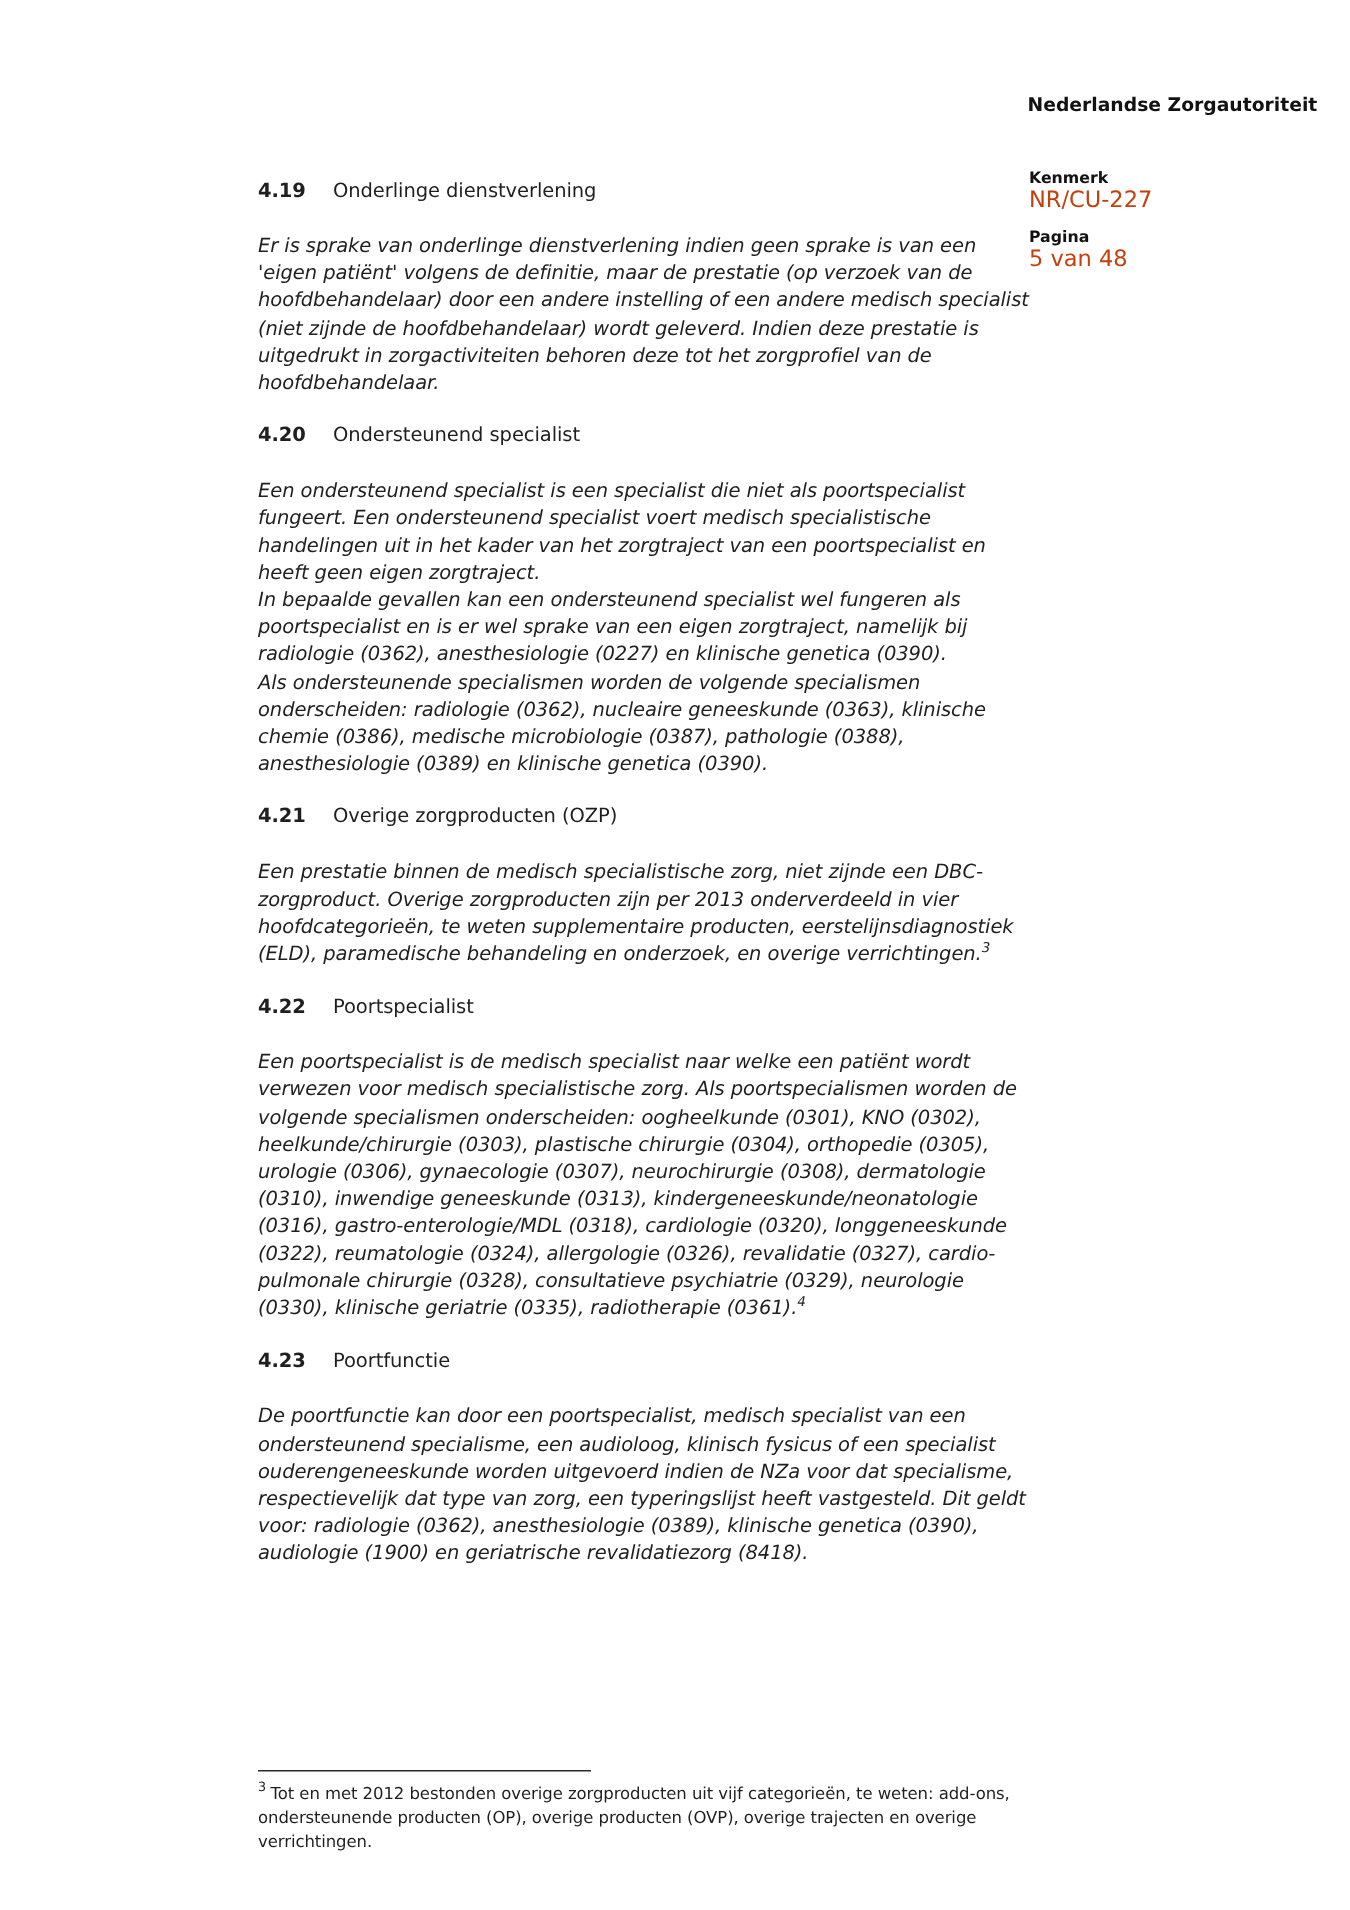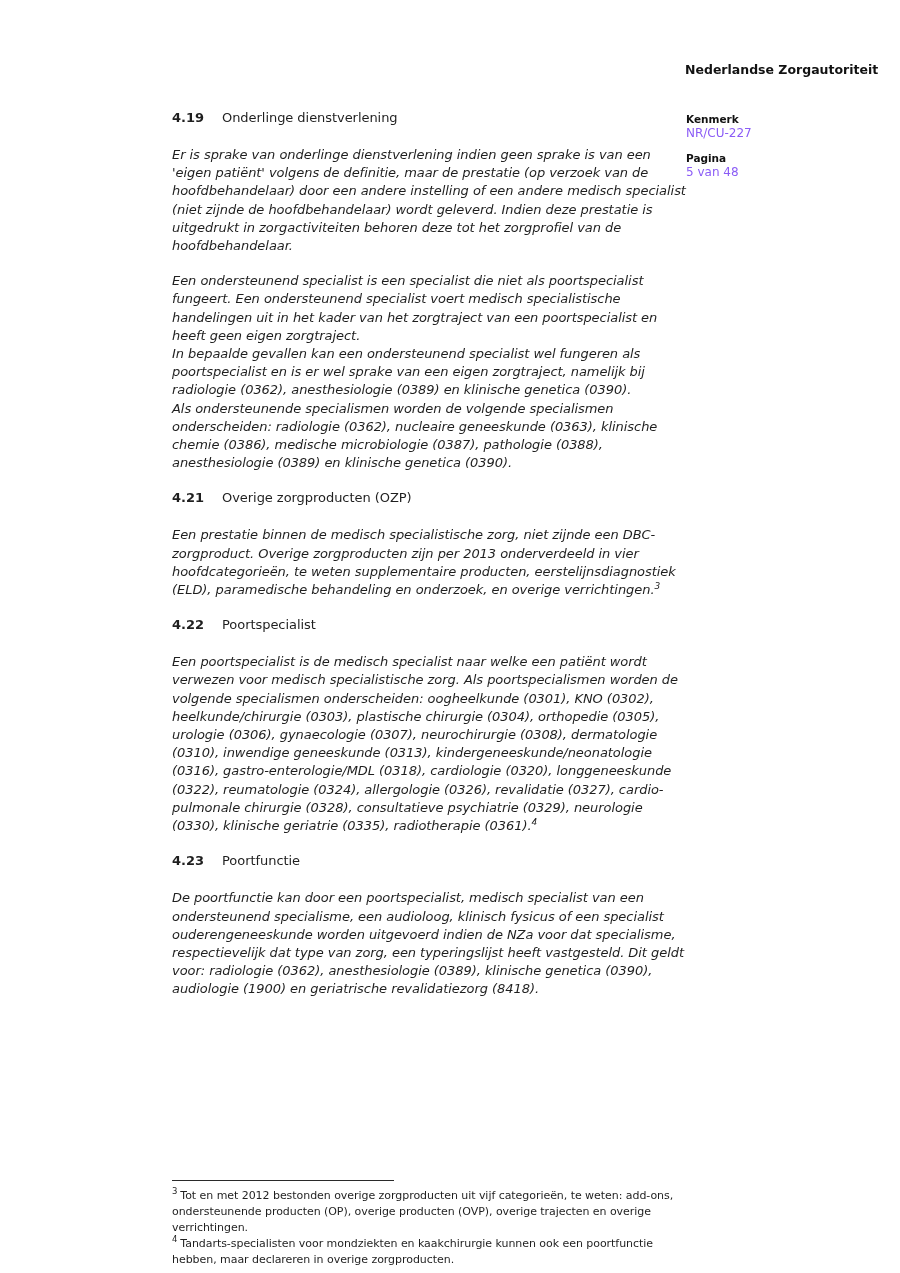--- a/index.html
+++ b/index.html
@@ -27,30 +27,30 @@
     top:113px;
     width:170px;
   }
   .meta .label{
     font-size:10.5px;
     font-weight:bold;
     line-height:13px;
     color:#121212;
   }
   .meta .value{
-    font-size:12px;
+    font-size:15px;
     line-height:14px;
     margin-bottom:12px;
-    color:#8b5cf6;
+    color:#c2410c;
     white-space:nowrap;
   }
   .main{
     position:absolute;
     left:172px;
-    top:109px;
+    top:119px;
     width:514px;
     font-size:13px;
     line-height:18.2px;
     letter-spacing:-0.05px;
   }
   .section{margin:0 0 17px 0;}
   .section h2{
     margin:0 0 19px 0;
     font-size:13px;
     line-height:18px;
@@ -97,22 +97,25 @@
   <div class="main">
 
     <section class="section">
       <h2>
         <span class="sec-num">4.19</span><span class="sec-title">Onderlinge dienstverlening</span>
       </h2>
       <p class="para"><span>Er is sprake van onderlinge dienstverlening indien geen sprake is van een 'eigen patiënt' volgens de definitie, maar de prestatie (op verzoek van de hoofdbehandelaar) door een andere instelling of een andere medisch specialist (niet zijnde de hoofdbehandelaar) wordt geleverd. Indien deze prestatie is uitgedrukt in zorgactiviteiten behoren deze tot het zorgprofiel van de hoofdbehandelaar.</span></p>
     </section>
 
     <section class="section">
+      <h2>
+        <span class="sec-num">4.20</span><span class="sec-title">Ondersteunend specialist</span>
+      </h2>
       <p class="para"><span>Een ondersteunend specialist is een specialist die niet als poortspecialist fungeert. Een ondersteunend specialist voert medisch specialistische handelingen uit in het kader van het zorgtraject van een poortspecialist en heeft geen eigen zorgtraject.</span></p>
-      <p class="para"><span>In bepaalde gevallen kan een ondersteunend specialist wel fungeren als poortspecialist en is er wel sprake van een eigen zorgtraject, namelijk bij radiologie (0362), anesthesiologie (0389) en klinische genetica (0390).</span></p>
+      <p class="para"><span>In bepaalde gevallen kan een ondersteunend specialist wel fungeren als poortspecialist en is er wel sprake van een eigen zorgtraject, namelijk bij radiologie (0362), anesthesiologie (0227) en klinische genetica (0390).</span></p>
       <p class="para"><span>Als ondersteunende specialismen worden de volgende specialismen onderscheiden: radiologie (0362), nucleaire geneeskunde (0363), klinische chemie (0386), medische microbiologie (0387), pathologie (0388), anesthesiologie (0389) en klinische genetica (0390).</span></p>
     </section>
 
     <section class="section">
       <h2>
         <span class="sec-num">4.21</span><span class="sec-title">Overige zorgproducten (OZP)</span>
       </h2>
       <p class="para"><span>Een prestatie binnen de medisch specialistische zorg, niet zijnde een DBC-zorgproduct. Overige zorgproducten zijn per 2013 onderverdeeld in vier hoofdcategorieën, te weten supplementaire producten, eerstelijnsdiagnostiek (ELD), paramedische behandeling en onderzoek, en overige verrichtingen.</span><sup class="ref">3</sup></p>
     </section>
 
@@ -128,16 +131,15 @@
         <span class="sec-num">4.23</span><span class="sec-title">Poortfunctie</span>
       </h2>
       <p class="para"><span>De poortfunctie kan door een poortspecialist, medisch specialist van een ondersteunend specialisme, een audioloog, klinisch fysicus of een specialist ouderengeneeskunde worden uitgevoerd indien de NZa voor dat specialisme, respectievelijk dat type van zorg, een typeringslijst heeft vastgesteld. Dit geldt voor: radiologie (0362), anesthesiologie (0389), klinische genetica (0390), audiologie (1900) en geriatrische revalidatiezorg (8418).</span></p>
     </section>
 
   </div>
 
   <div class="footnotes">
     <div class="fn-rule"></div>
     <div class="footnote"><sup>3</sup><span>Tot en met 2012 bestonden overige zorgproducten uit vijf categorieën, te weten: add-ons, ondersteunende producten (OP), overige producten (OVP), overige trajecten en overige verrichtingen.</span></div>
-    <div class="footnote"><sup>4</sup><span>Tandarts-specialisten voor mondziekten en kaakchirurgie kunnen ook een poortfunctie hebben, maar declareren in overige zorgproducten.</span></div>
   </div>
 
 </div>
 
 </body></html>

